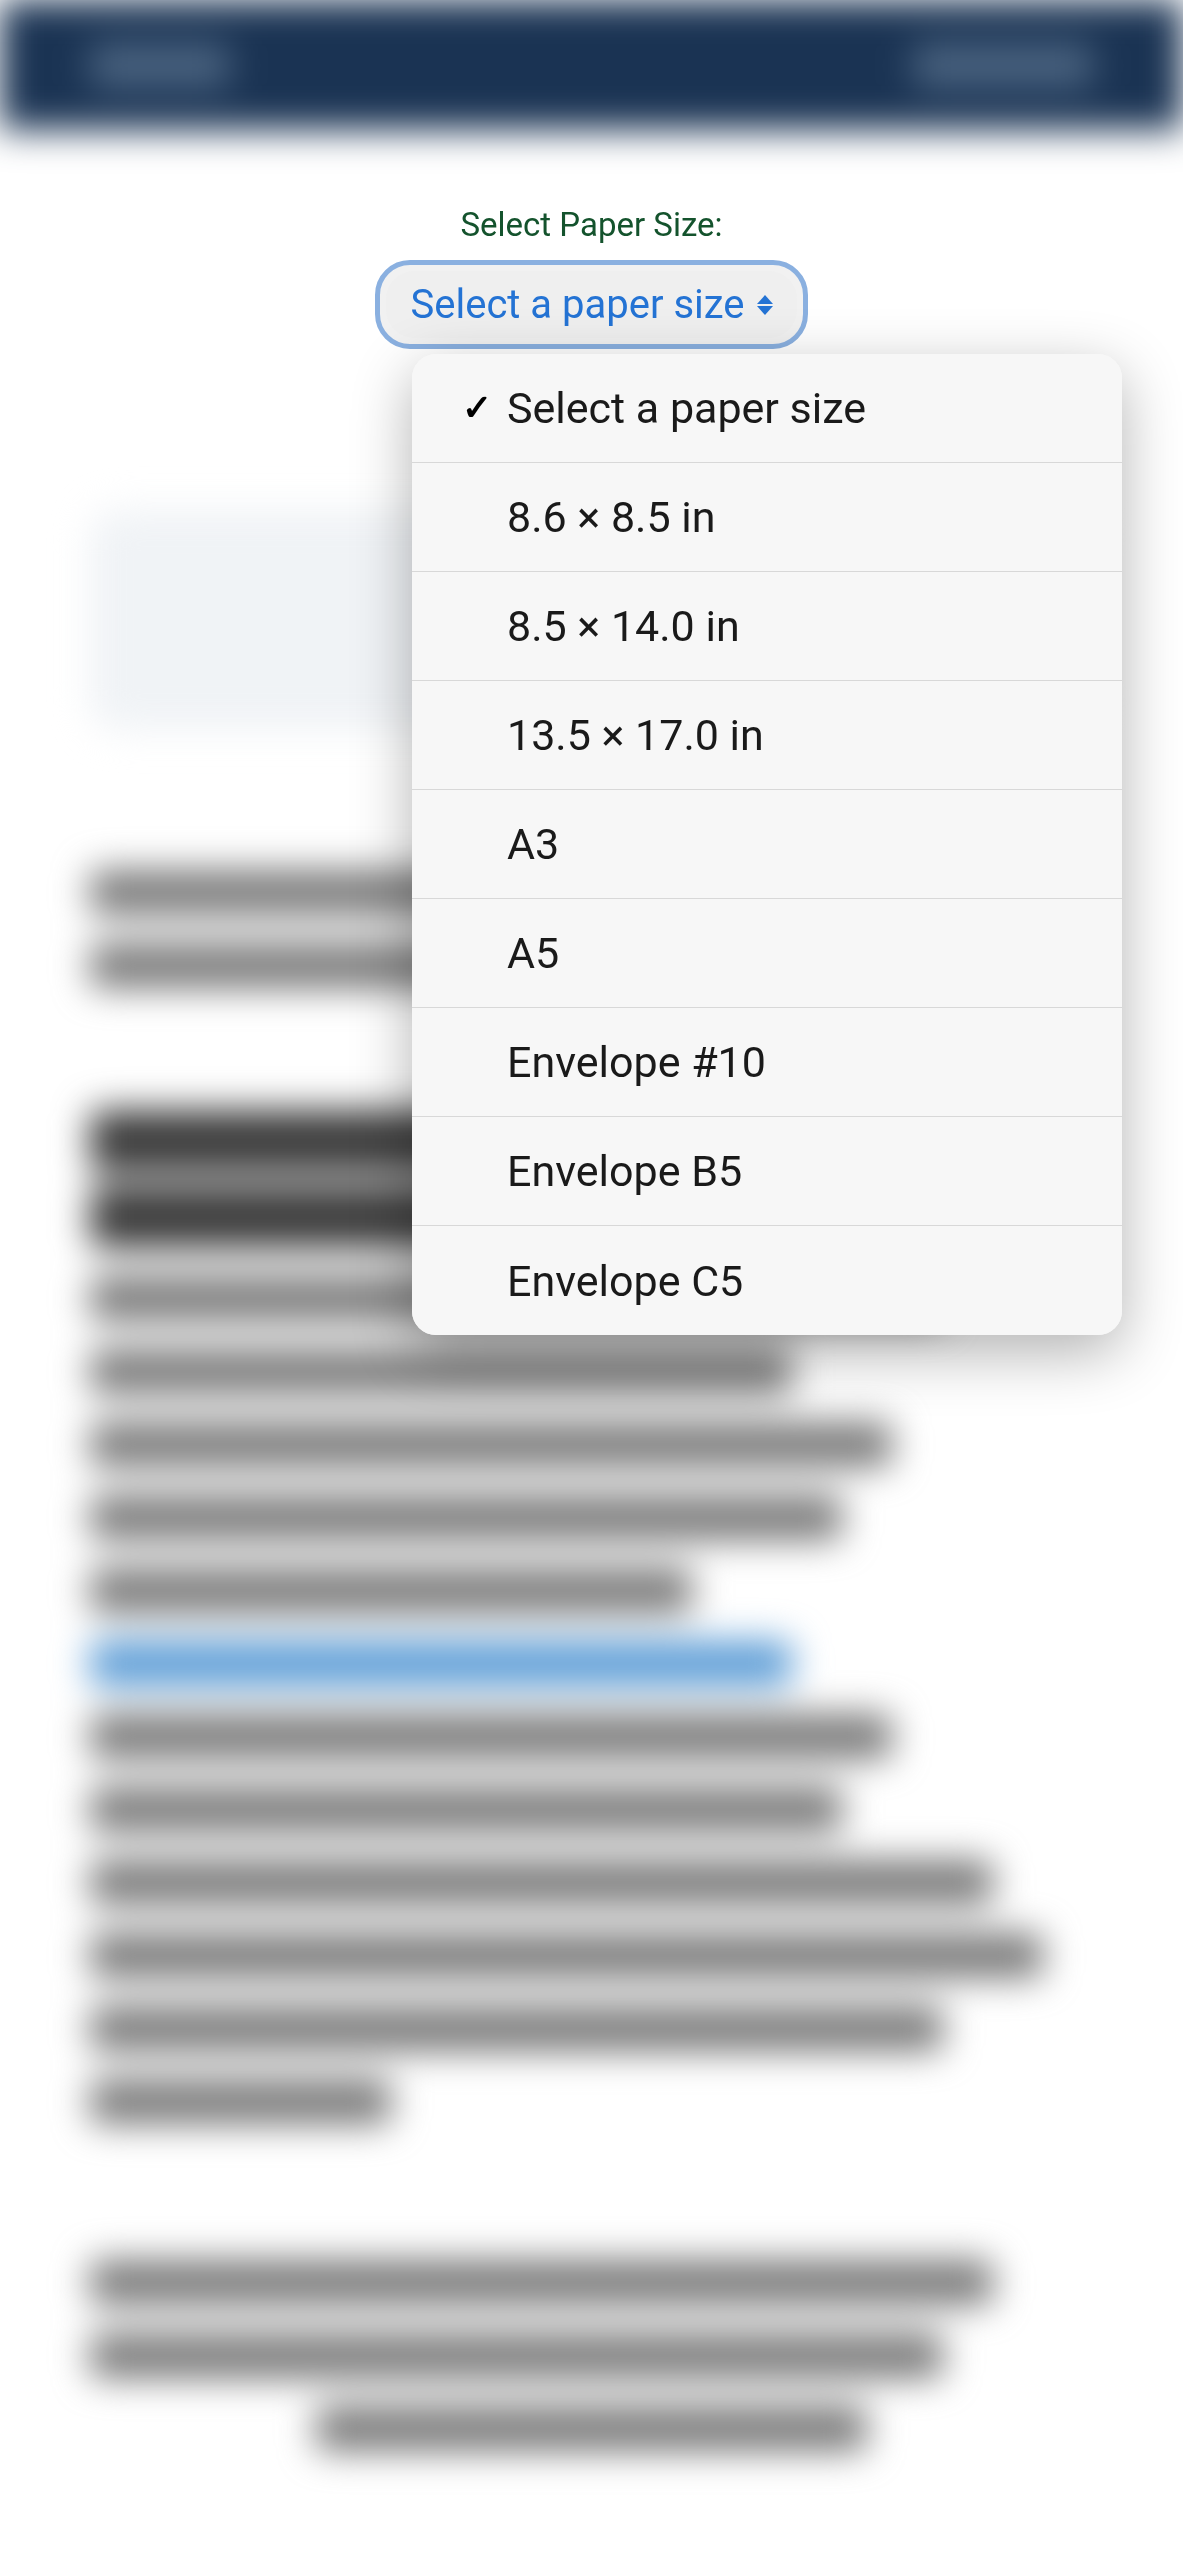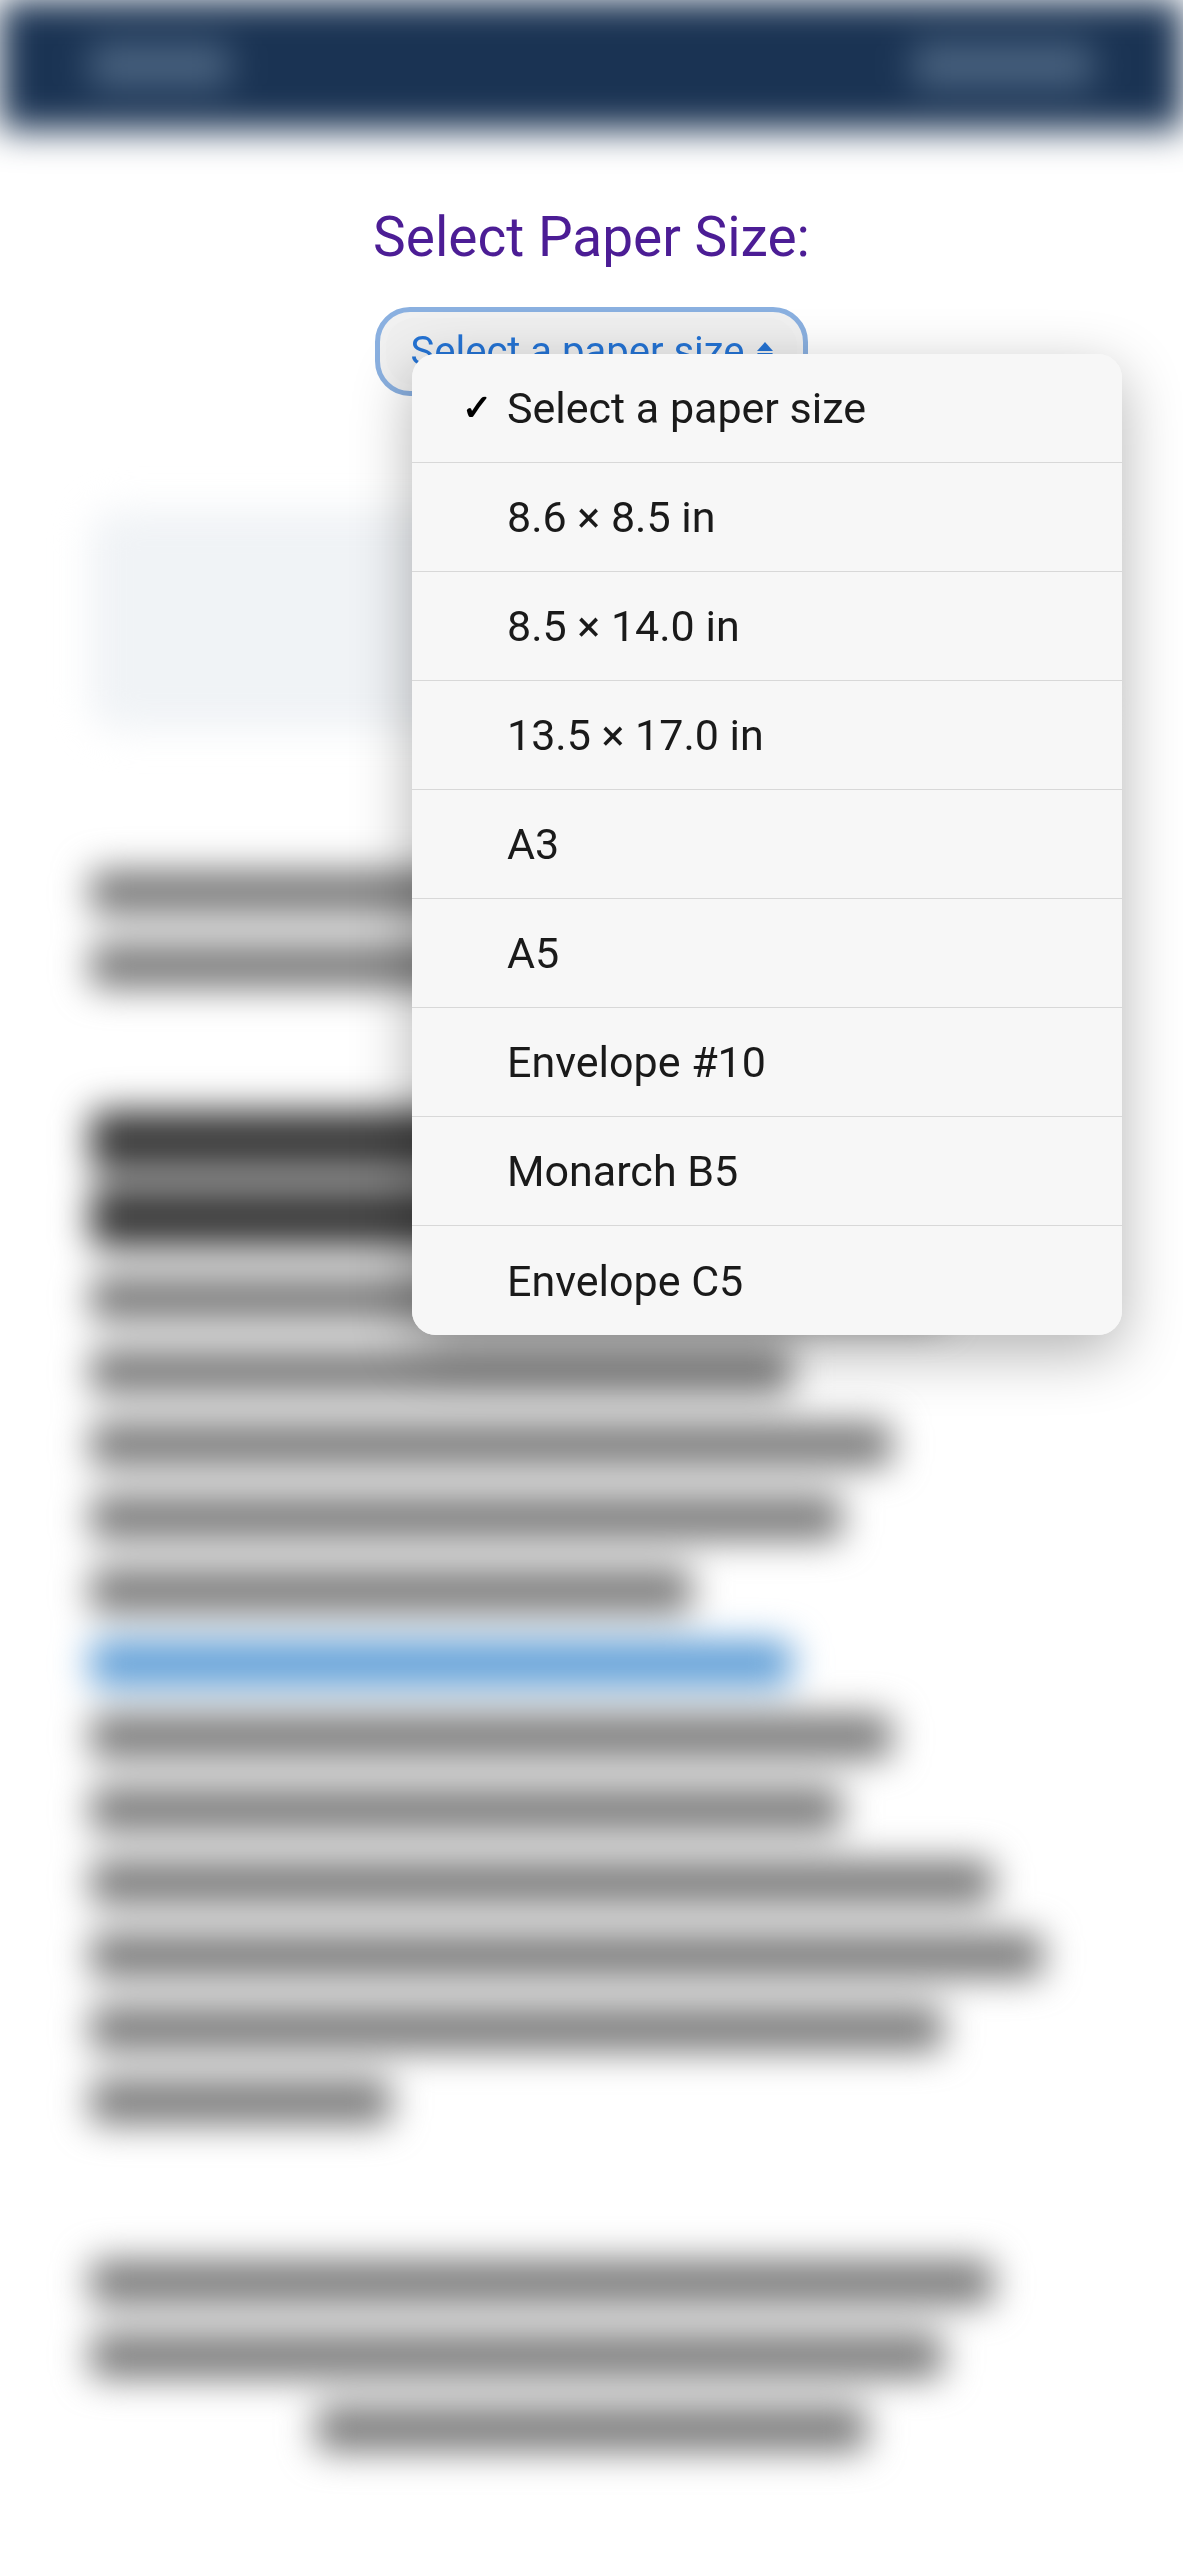--- a/index.html
+++ b/index.html
@@ -103,24 +103,24 @@
       width: 100%;
       z-index: 10;
     }
     
     .label-area {
       text-align: center;
       padding-top: 205px;
     }
     
     .label-text {
-      font-size: 55px;
-      color: #4c1d95;
+      font-size: 33px;
+      color: #14532d;
       font-weight: 400;
-      margin-bottom: 38px;
+      margin-bottom: 16px;
     }
     
     .select-wrapper {
       display: inline-flex;
       align-items: center;
       border: 5px solid #8ab0e0;
       border-radius: 35px;
       padding: 6px;
       background: rgba(239,239,239,0.9);
     }
@@ -279,19 +279,19 @@
   <div class="dropdown-item">
     <span class="check-col"></span>
     <span>A5</span>
   </div>
   <div class="dropdown-item">
     <span class="check-col"></span>
     <span>Envelope #10</span>
   </div>
   <div class="dropdown-item">
     <span class="check-col"></span>
-    <span>Monarch B5</span>
+    <span>Envelope B5</span>
   </div>
   <div class="dropdown-item">
     <span class="check-col"></span>
     <span>Envelope C5</span>
   </div>
 </div>
 
 </body></html>

